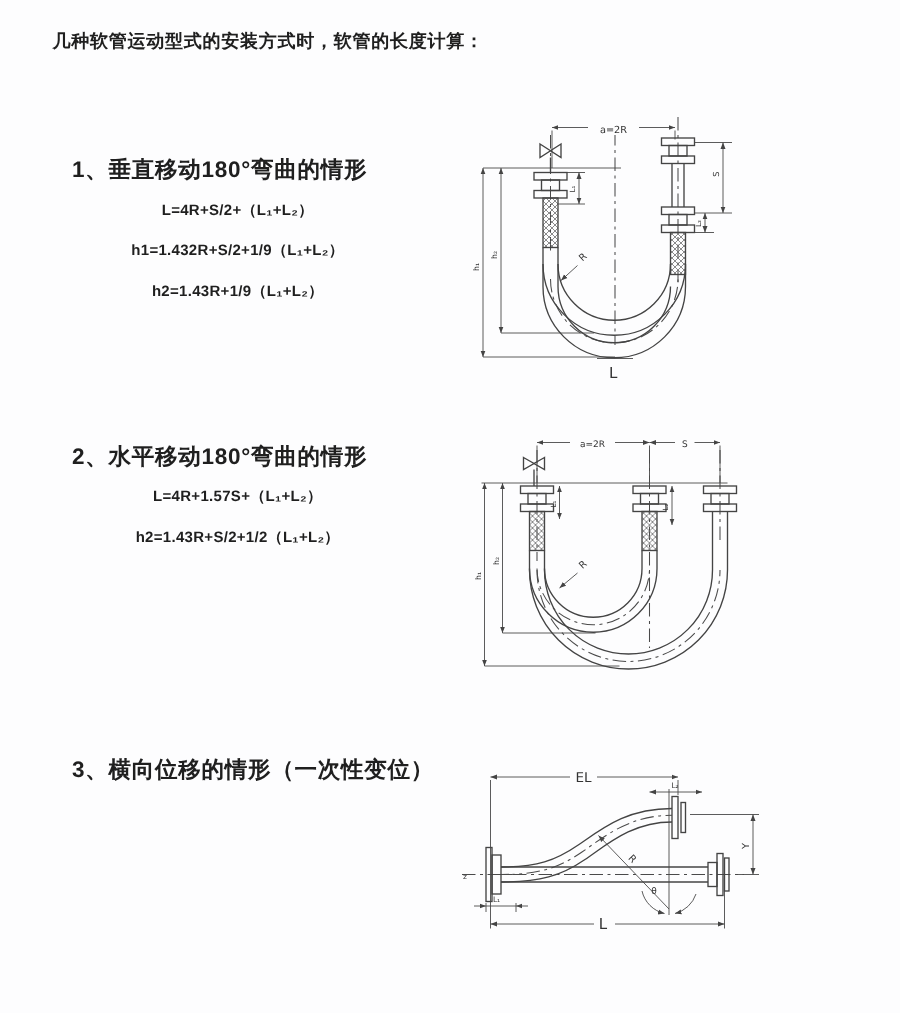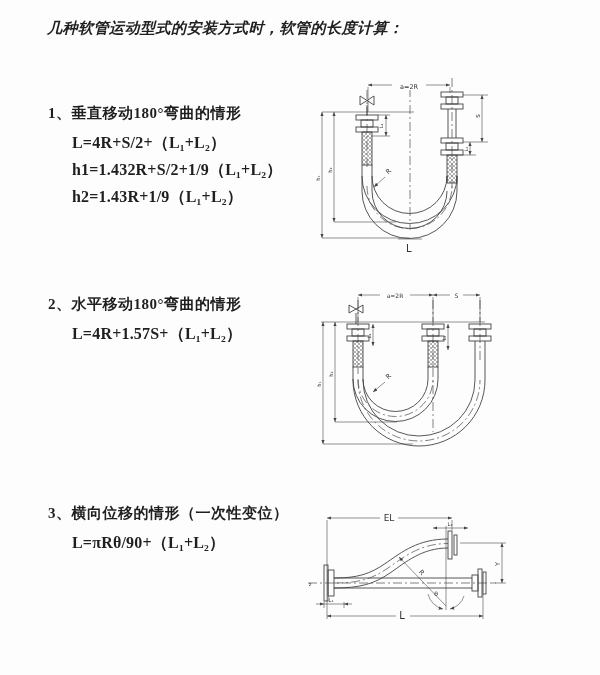--- a/index.html
+++ b/index.html
@@ -2,28 +2,28 @@
 <html><head>
 <meta charset="utf-8">
 <style>
   html,body{margin:0;padding:0;}
   body{
     width:600px;height:675px;position:relative;overflow:hidden;
     background:#fdfdfe;color:#1f1f1f;
     font-family:"Liberation Sans","DejaVu Sans",sans-serif;
   }
   .page-title{
-    position:absolute;left:47px;top:19px;
-    font-size:15px;font-weight:bold;letter-spacing:.5px;white-space:nowrap;font-style:italic;
+    position:absolute;left:35px;top:19px;
+    font-size:12px;font-weight:bold;letter-spacing:.5px;white-space:nowrap;
   }
-  .section{position:absolute;left:48px;font-family:Liberation Serif, serif;}
+  .section{position:absolute;left:48px;}
   .section .heading{font-size:15px;font-weight:bold;letter-spacing:.5px;white-space:nowrap;}
   .section .formula{
     margin-left:24px;margin-top:10px;height:17px;
-    font-size:16px;font-weight:bold;white-space:nowrap;letter-spacing:.2px;
+    font-size:10px;font-weight:bold;white-space:nowrap;letter-spacing:.2px;text-align:center;
   }
   #sec1{top:104px;}
   #sec2{top:295px;}
   #sec3{top:504px;}
   .diagram{position:absolute;}
   #dia1{left:310px;top:70px;}
   #dia2{left:313px;top:282px;}
   #dia3{left:300px;top:498px;}
   svg{font-family:"DejaVu Sans",sans-serif;}
   svg text{fill:#333;}
@@ -36,25 +36,25 @@
 <div class="section" id="sec1">
   <div class="heading">1、垂直移动180°弯曲的情形</div>
   <div class="formula">L=4R+S/2+（L₁+L₂）</div>
   <div class="formula">h1=1.432R+S/2+1/9（L₁+L₂）</div>
   <div class="formula">h2=1.43R+1/9（L₁+L₂）</div>
 </div>
 
 <div class="section" id="sec2">
   <div class="heading">2、水平移动180°弯曲的情形</div>
   <div class="formula">L=4R+1.57S+（L₁+L₂）</div>
+  <div class="formula">h2=1.43R+S/2+1/2（L₁+L₂）</div>
 </div>
 
 <div class="section" id="sec3">
   <div class="heading">3、横向位移的情形（一次性变位）</div>
-  <div class="formula">L=πRθ/90+（L₁+L₂）</div>
 </div>
 
 <svg id="dia1" class="diagram" width="285" height="190" viewBox="0 0 285 190">
   <defs>
     <marker id="ma" viewBox="0 0 10 10" refX="9" refY="5" markerWidth="8" markerHeight="8" orient="auto-start-reverse">
         <path d="M0,1.5 L9,5 L0,8.5 z" fill="#444"></path>
       </marker>
     <pattern id="braid" width="4" height="4" patternUnits="userSpaceOnUse">
       <path d="M0,4 L4,0 M0,0 L4,4" stroke="#666" stroke-width="0.5"></path>
     </pattern>

